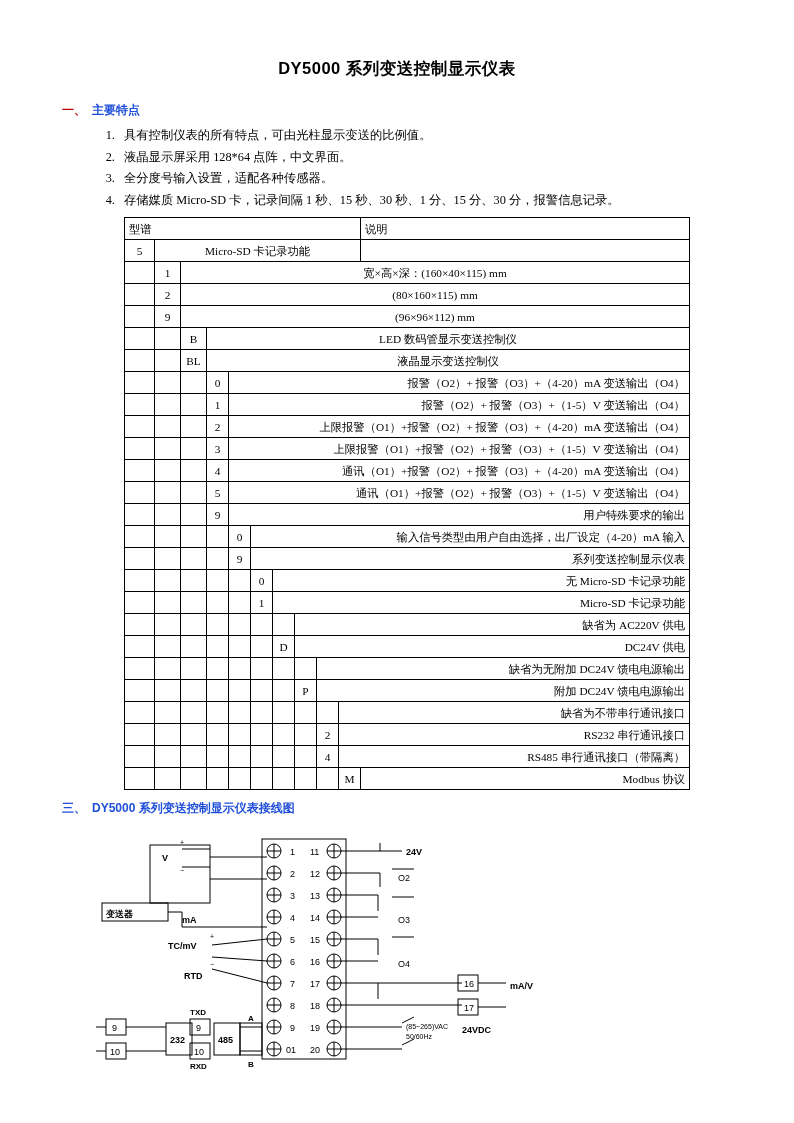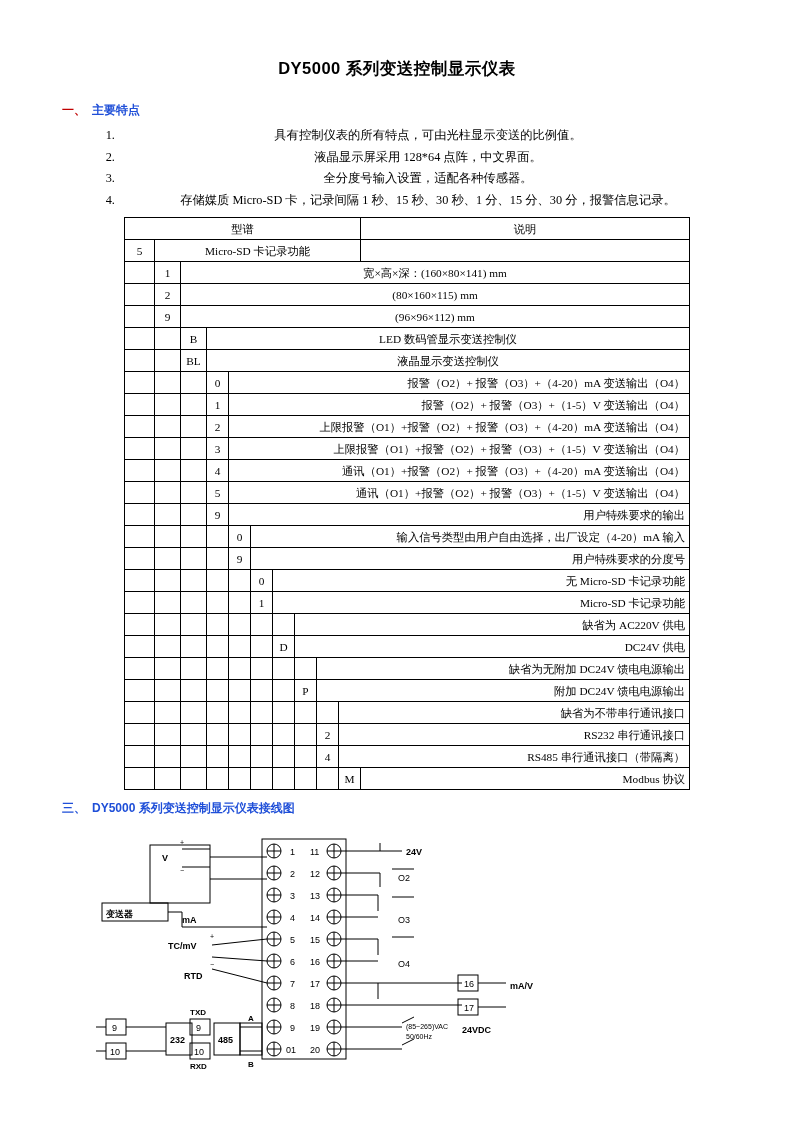--- a/index.html
+++ b/index.html
@@ -44,38 +44,37 @@
     color: #1f4fd8;
   }
   ol.features {
     margin: 4px 0 6px 0;
     padding-left: 56px;
     font-size: 12.3px;
     line-height: 1.75;
   }
   ol.features li {
     padding-left: 6px;
-    text-align: center;
   }
   table.spec {
     border-collapse: collapse;
     width: 566px;
     margin: 6px 0 0 62px;
     font-size: 11.3px;
     table-layout: fixed;
   }
   table.spec td, table.spec th {
     border: 1px solid #000;
     padding: 2px 4px;
     height: 17px;
     line-height: 1.25;
     vertical-align: middle;
   }
   table.spec th {
-    text-align: center;
+    text-align: left;
     font-weight: normal;
   }
   td.code {
     text-align: center;
     width: 20px;
   }
   td.blank {
     border-left: 1px solid #000;
     border-right: 1px solid #000;
     border-top: none;
@@ -135,21 +134,21 @@
 
     <tr>
       <td class="code">5</td>
       <td colspan="9" class="hdr-center">Micro-SD 卡记录功能</td>
       <td class="hdr-center"></td>
     </tr>
 
     <tr>
       <td class="blank"></td>
       <td class="code">1</td>
-      <td colspan="9" class="hdr-center">宽×高×深：(160×80×141) mm</td>
+      <td colspan="9" class="hdr-center">宽×高×深：(160×40×115) mm</td>
     </tr>
     <tr>
       <td class="blank"></td>
       <td class="code">2</td>
       <td colspan="9" class="hdr-center">(80×160×115) mm</td>
     </tr>
     <tr>
       <td class="blank"></td>
       <td class="code">9</td>
       <td colspan="9" class="hdr-center">(96×96×112) mm</td>
@@ -225,21 +224,21 @@
       <td class="blank"></td>
       <td class="code">0</td>
       <td colspan="6" class="desc">输入信号类型由用户自由选择，出厂设定（4-20）mA 输入</td>
     </tr>
     <tr>
       <td class="blank"></td>
       <td class="blank"></td>
       <td class="blank"></td>
       <td class="blank"></td>
       <td class="code">9</td>
-      <td colspan="6" class="desc">用户特殊要求的分度号</td>
+      <td colspan="6" class="desc">系列变送控制显示仪表</td>
     </tr>
 
     <tr>
       <td class="blank"></td>
       <td class="blank"></td>
       <td class="blank"></td>
       <td class="blank"></td>
       <td class="blank"></td>
       <td class="code">0</td>
       <td colspan="5" class="desc">无 Micro-SD 卡记录功能</td>

